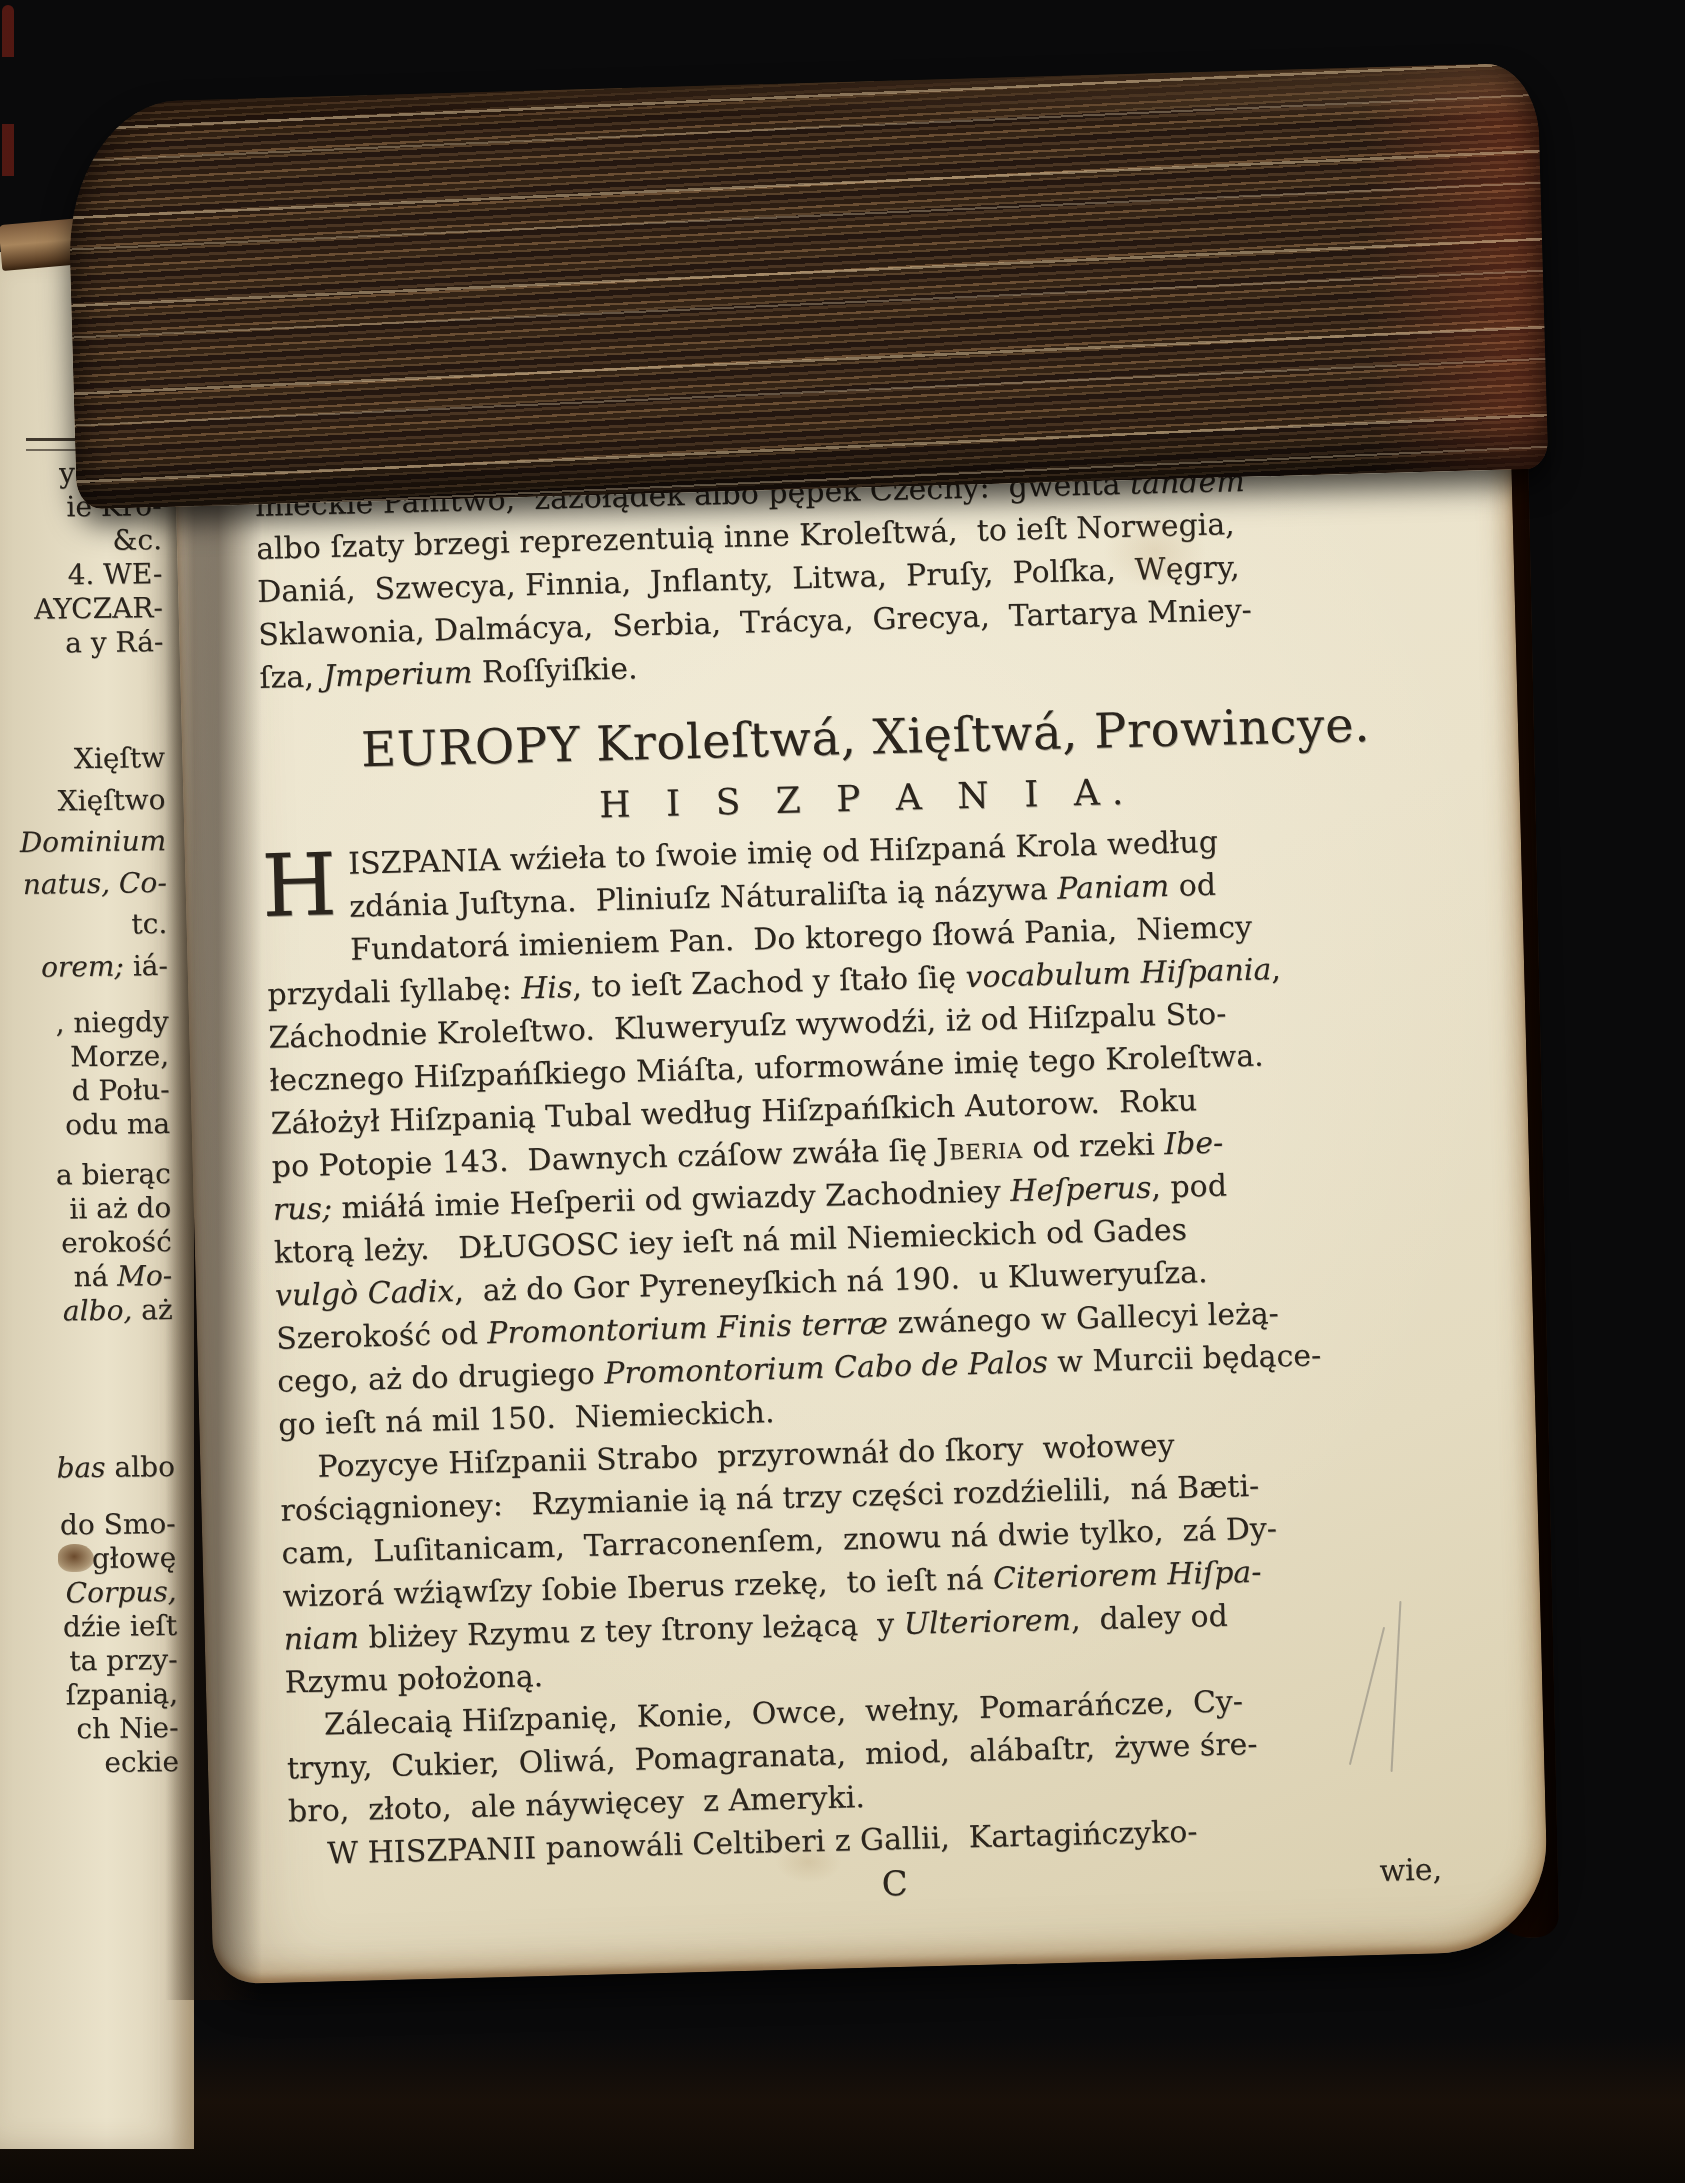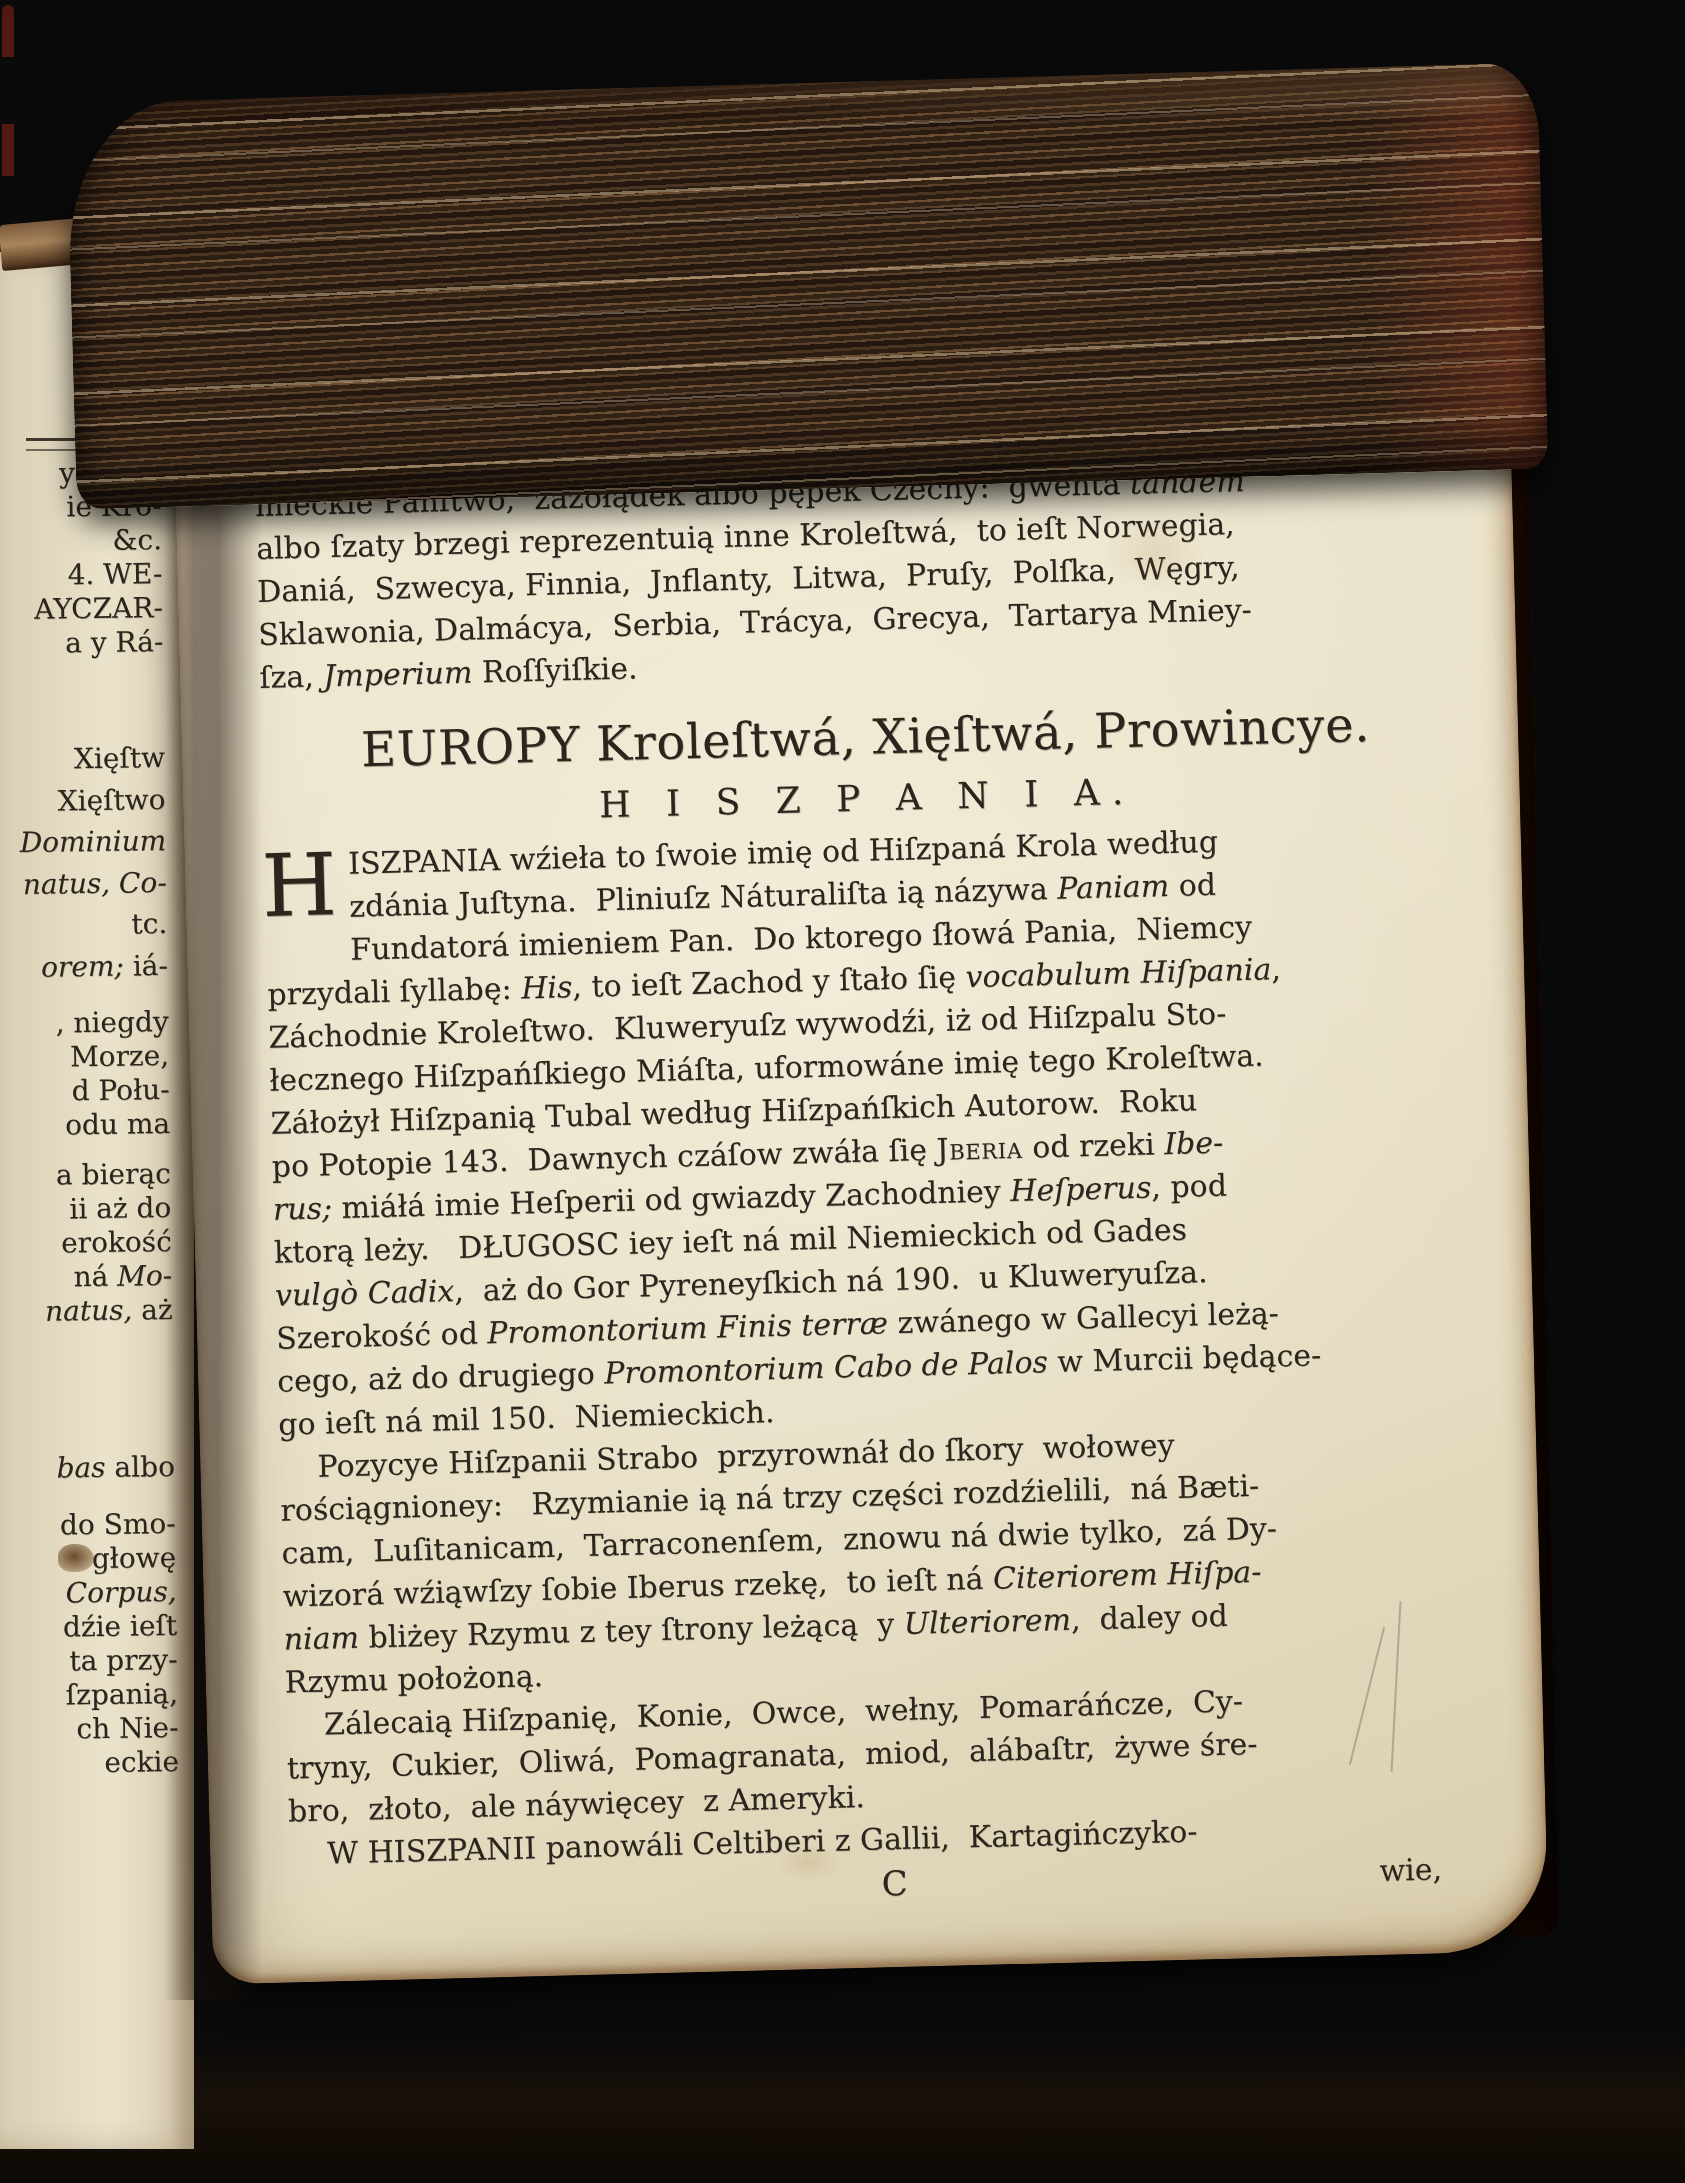--- a/index.html
+++ b/index.html
@@ -125,21 +125,21 @@
         <div class="tline g10"><span>tc.</span></div>
         <div class="tline g10"><span class="it">orem;</span><span> iá-</span></div>
         <div class="tline g30"><span>, niegdy</span></div>
         <div class="tline"><span>Morze,</span></div>
         <div class="tline"><span>d Połu-</span></div>
         <div class="tline"><span>odu ma</span></div>
         <div class="tline g20"><span>a bierąc</span></div>
         <div class="tline"><span>ii aż do</span></div>
         <div class="tline"><span>erokość</span></div>
         <div class="tline"><span>ná </span><span class="it">Mo-</span></div>
-        <div class="tline"><span class="it">natus,</span><span> aż</span></div>
+        <div class="tline"><span class="it">albo,</span><span> aż</span></div>
         <div class="tline gC"><span class="it">bas</span><span> albo</span></div>
         <div class="tline g30"><span>do Smo-</span></div>
         <div class="tline"><span>głowę</span></div>
         <div class="tline"><span class="it">Corpus,</span></div>
         <div class="tline"><span>dźie ieſt</span></div>
         <div class="tline"><span>ta przy-</span></div>
         <div class="tline"><span>ſzpanią,</span></div>
         <div class="tline"><span>ch Nie-</span></div>
         <div class="tline"><span>eckie</span></div>
       </div>

